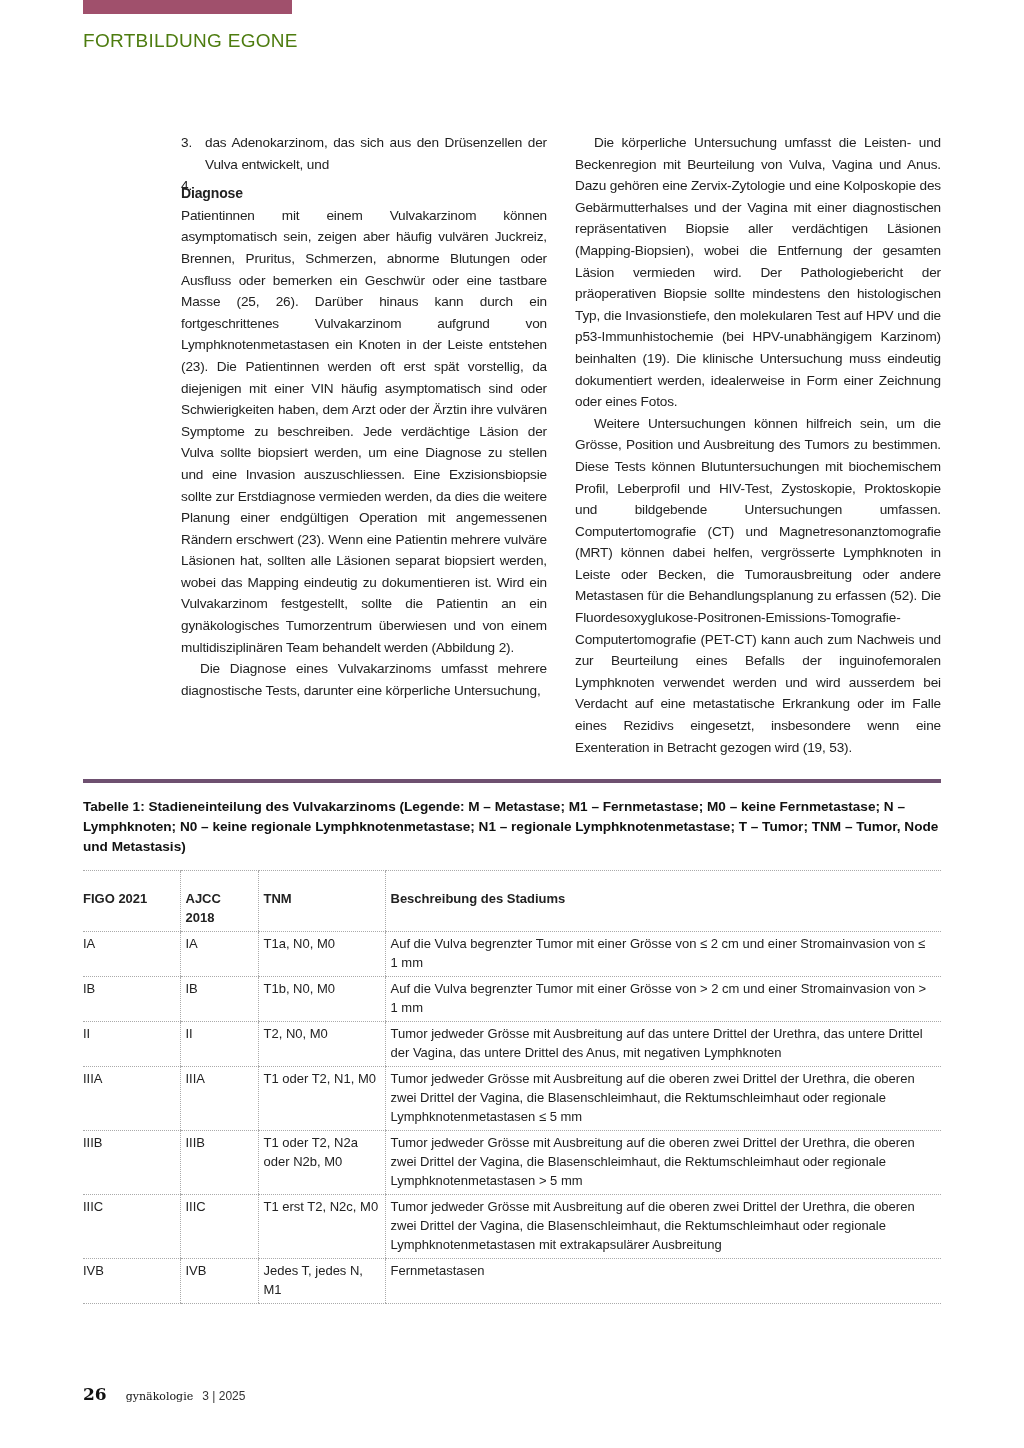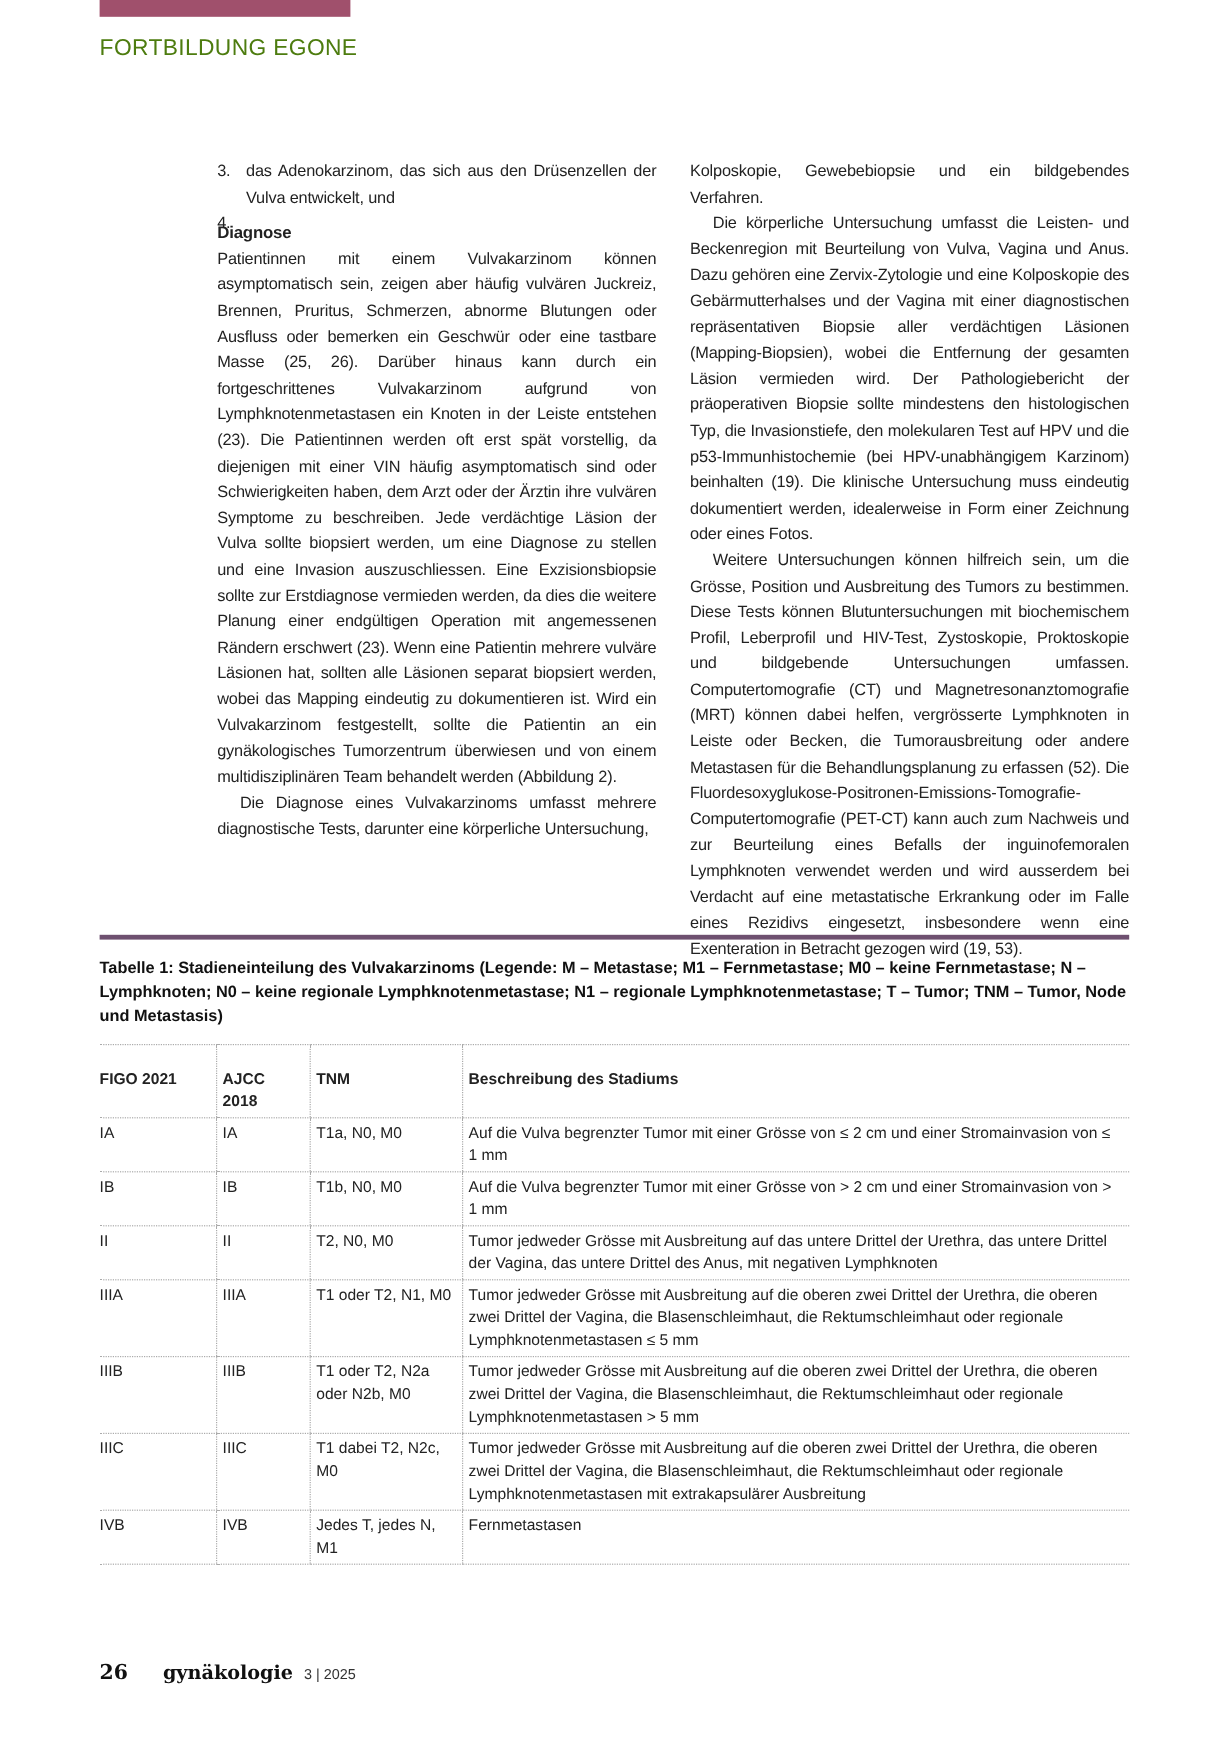--- a/index.html
+++ b/index.html
@@ -29,21 +29,21 @@
                  border-top:1px dotted #aaa; border-bottom:1px dotted #aaa; }
   table.stages th + th, table.stages td + td { border-left:1px dotted #aaa; }
   table.stages th:first-child, table.stages td:first-child { padding-left:0; }
   table.stages th { font-weight:bold; padding-top:18px; }
   table.stages col.c1 { width:97px; }
   table.stages col.c2 { width:78px; }
   table.stages col.c3 { width:127px; }
 
   .footer { position:absolute; left:83px; top:1384px; font-family:"DejaVu Serif", serif; }
   .footer .page-num { font-size:17px; font-weight:bold; color:#111;margin-top:17px; }
-  .footer .journal { font-size:16px; font-weight:bold; margin-left:24px; color:#111; }
+  .footer .journal { font-size:11px; font-weight:normal; margin-left:14px; color:#111; }
   .footer .issue { font-size:12px; margin-left:4px; font-family:"Liberation Sans", sans-serif; color:#333; }
 </style>
 </head>
 <body>
 
 <div class="top-bar"></div>
 <div class="section-title">FORTBILDUNG EGONE</div>
 
 <div class="col left">
   <ol>
@@ -54,21 +54,20 @@
     <li>
       <span class="num">4.</span>
     </li>
   </ol>
   <h3>Diagnose</h3>
   <p>Patientinnen mit einem Vulvakarzinom können asymptomatisch sein, zeigen aber häufig vulvären Juckreiz, Brennen, Pruritus, Schmerzen, abnorme Blutungen oder Ausfluss oder bemerken ein Geschwür oder eine tastbare Masse (25, 26). Darüber hinaus kann durch ein fortgeschrittenes Vulvakarzinom aufgrund von Lymphknotenmetastasen ein Knoten in der Leiste entstehen (23). Die Patientinnen werden oft erst spät vorstellig, da diejenigen mit einer VIN häufig asymptomatisch sind oder Schwierigkeiten haben, dem Arzt oder der Ärztin ihre vulvären Symptome zu beschreiben. Jede verdächtige Läsion der Vulva sollte biopsiert werden, um eine Diagnose zu stellen und eine Invasion auszuschliessen. Eine Exzisionsbiopsie sollte zur Erstdiagnose vermieden werden, da dies die weitere Planung einer endgültigen Operation mit angemessenen Rändern erschwert (23). Wenn eine Patientin mehrere vulväre Läsionen hat, sollten alle Läsionen separat biopsiert werden, wobei das Mapping eindeutig zu dokumentieren ist. Wird ein Vulvakarzinom festgestellt, sollte die Patientin an ein gynäkologisches Tumorzentrum überwiesen und von einem multidisziplinären Team behandelt werden (Abbildung 2).</p>
   <p class="indent">Die Diagnose eines Vulvakarzinoms umfasst mehrere diagnostische Tests, darunter eine körperliche Untersuchung,</p>
 </div>
 
 <div class="col right">
-  <p>Kolposkopie, Gewebebiopsie und ein bildgebendes Verfahren.</p>
   <p class="indent">Die körperliche Untersuchung umfasst die Leisten- und Beckenregion mit Beurteilung von Vulva, Vagina und Anus. Dazu gehören eine Zervix-Zytologie und eine Kolposkopie des Gebärmutterhalses und der Vagina mit einer diagnostischen repräsentativen Biopsie aller verdächtigen Läsionen (Mapping-Biopsien), wobei die Entfernung der gesamten Läsion vermieden wird. Der Pathologiebericht der präoperativen Biopsie sollte mindestens den histologischen Typ, die Invasionstiefe, den molekularen Test auf HPV und die p53-Immunhistochemie (bei HPV-unabhängigem Karzinom) beinhalten (19). Die klinische Untersuchung muss eindeutig dokumentiert werden, idealerweise in Form einer Zeichnung oder eines Fotos.</p>
   <p class="indent">Weitere Untersuchungen können hilfreich sein, um die Grösse, Position und Ausbreitung des Tumors zu bestimmen. Diese Tests können Blutuntersuchungen mit biochemischem Profil, Leberprofil und HIV-Test, Zystoskopie, Proktoskopie und bildgebende Untersuchungen umfassen. Computertomografie (CT) und Magnetresonanztomografie (MRT) können dabei helfen, vergrösserte Lymphknoten in Leiste oder Becken, die Tumorausbreitung oder andere Metastasen für die Behandlungsplanung zu erfassen (52). Die Fluordesoxyglukose-Positronen-Emissions-Tomografie-Computertomografie (PET-CT) kann auch zum Nachweis und zur Beurteilung eines Befalls der inguinofemoralen Lymphknoten verwendet werden und wird ausserdem bei Verdacht auf eine metastatische Erkrankung oder im Falle eines Rezidivs eingesetzt, insbesondere wenn eine Exenteration in Betracht gezogen wird (19, 53).</p>
 </div>
 
 <div class="table-rule"></div>
 <div class="table-caption">Tabelle 1: Stadieneinteilung des Vulvakarzinoms (Legende: M – Metastase; M1 – Fernmetastase; M0 – keine Fernmetastase; N – Lymphknoten; N0 – keine regionale Lymphknotenmetastase; N1 – regionale Lymphknotenmetastase; T – Tumor; TNM – Tumor, Node und Metastasis)</div>
 
 <table class="stages">
   <colgroup>
       <col class="c1">
@@ -111,21 +110,21 @@
       </tr>
       <tr>
         <td>IIIB</td>
         <td>IIIB</td>
         <td>T1 oder T2, N2a oder N2b, M0</td>
         <td>Tumor jedweder Grösse mit Ausbreitung auf die oberen zwei Drittel der Urethra, die oberen zwei Drittel der Vagina, die Blasenschleimhaut, die Rektumschleimhaut oder regionale Lymphknotenmetastasen &gt; 5 mm</td>
       </tr>
       <tr>
         <td>IIIC</td>
         <td>IIIC</td>
-        <td>T1 dabei T2, N2c, M0</td>
+        <td>T1 erst T2, N2c, M0</td>
         <td>Tumor jedweder Grösse mit Ausbreitung auf die oberen zwei Drittel der Urethra, die oberen zwei Drittel der Vagina, die Blasenschleimhaut, die Rektumschleimhaut oder regionale Lymphknotenmetastasen mit extrakapsulärer Ausbreitung</td>
       </tr>
       <tr>
         <td>IVB</td>
         <td>IVB</td>
         <td>Jedes T, jedes N, M1</td>
         <td>Fernmetastasen</td>
       </tr>
     </tbody>
 </table>

